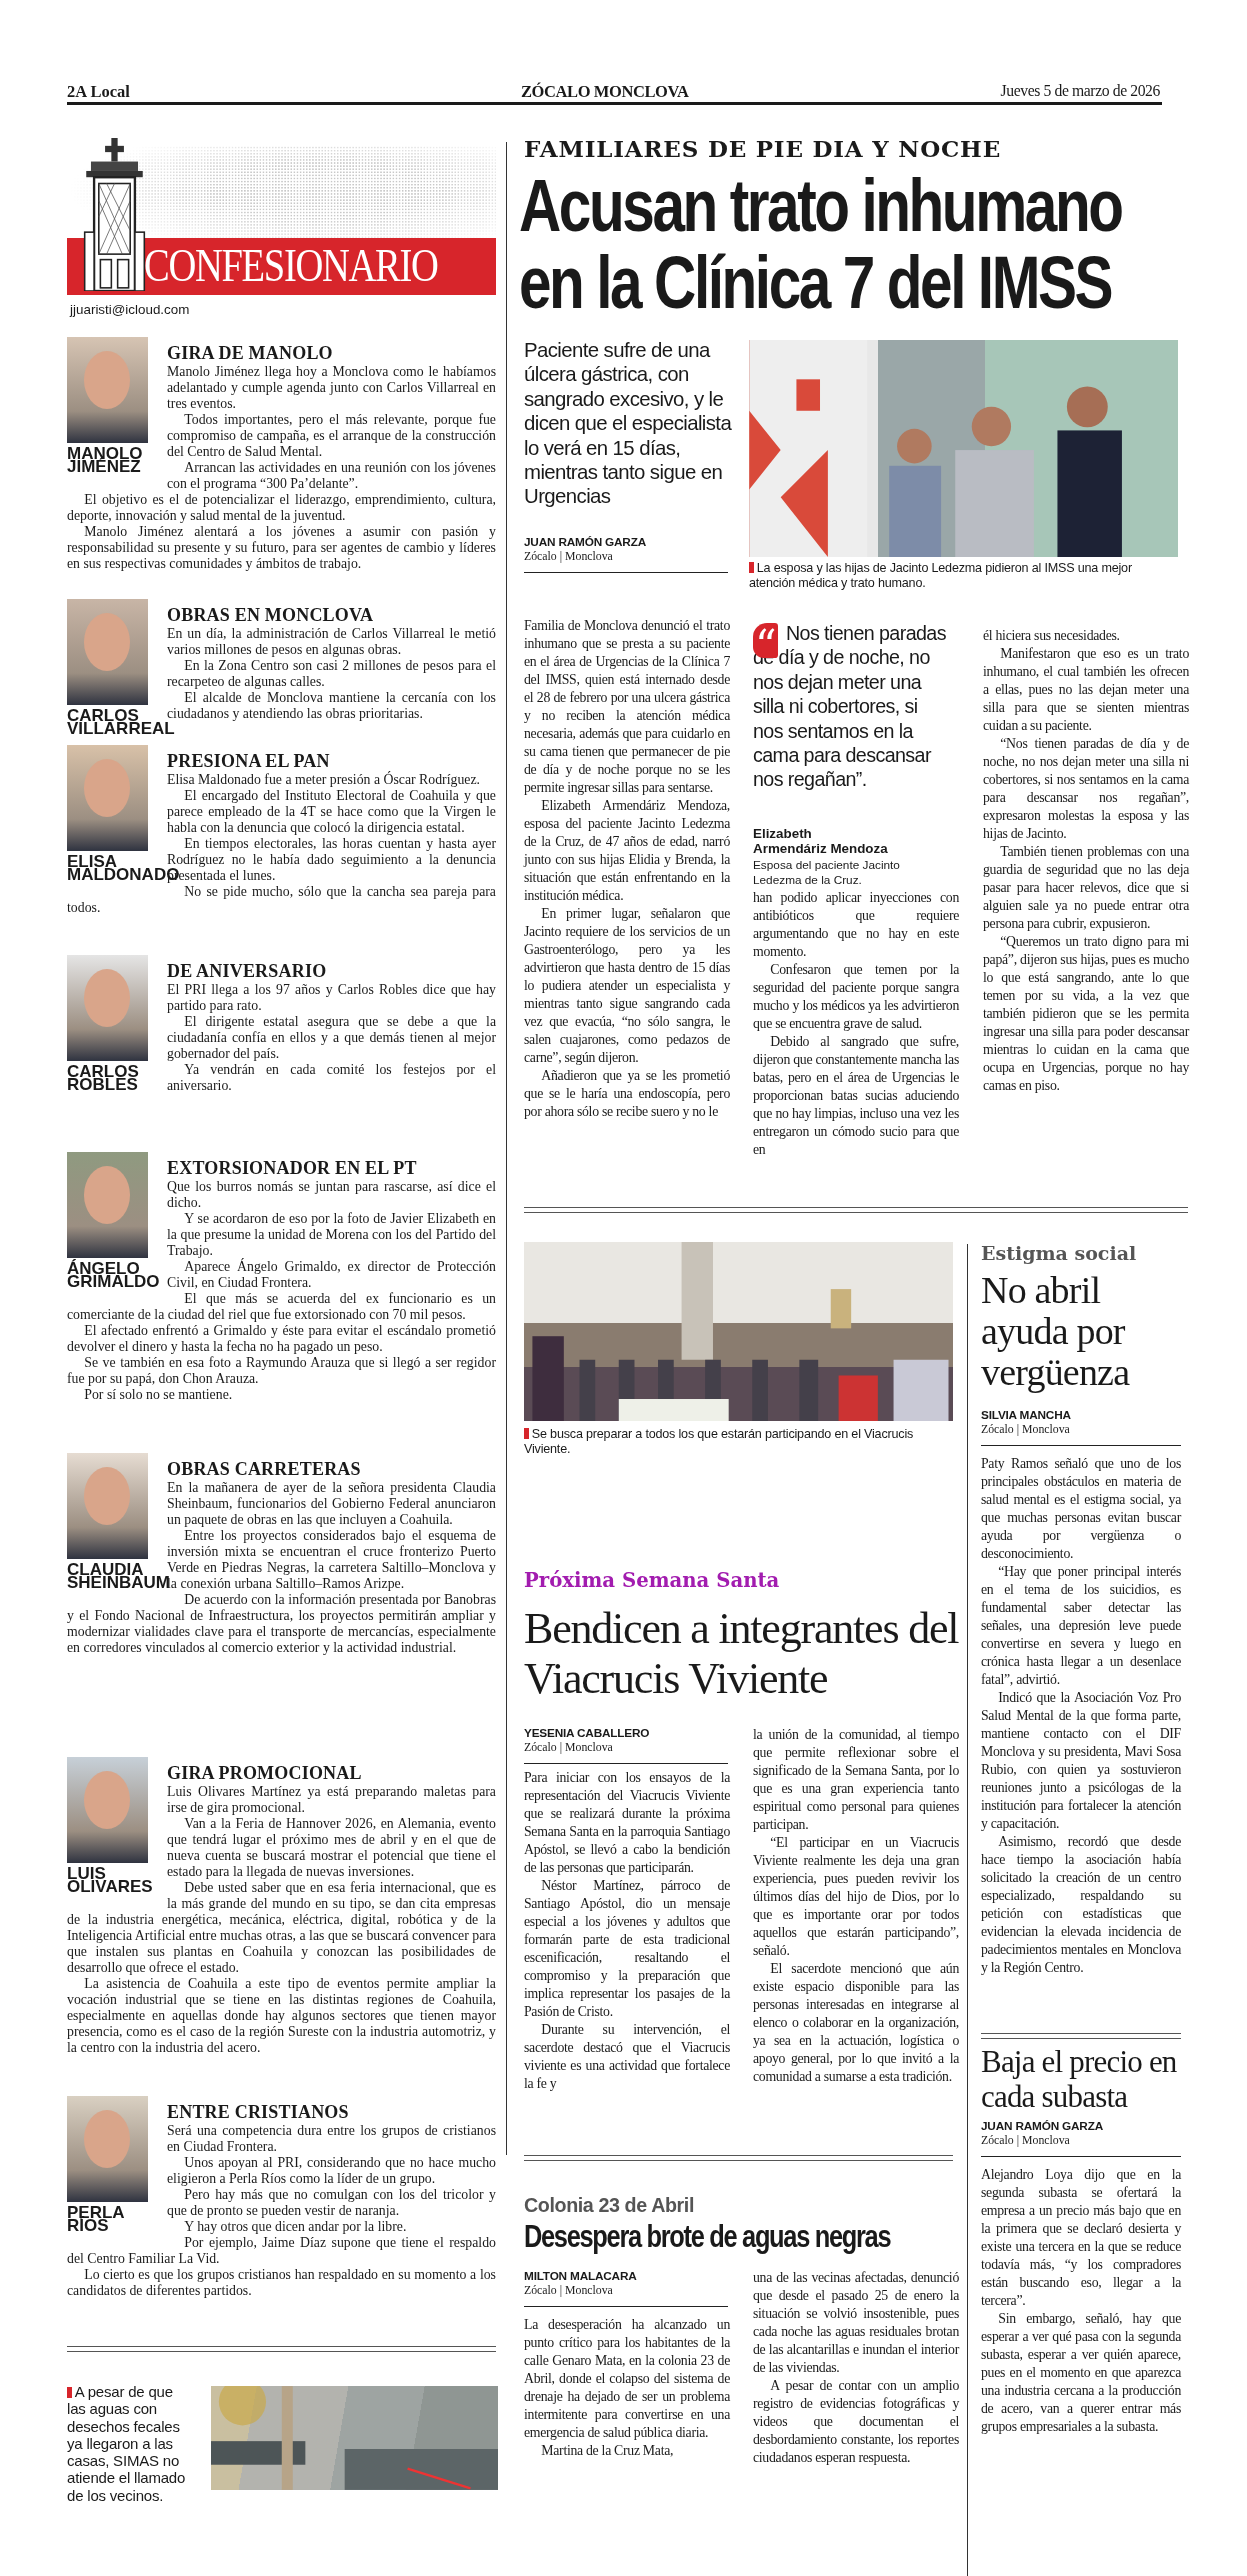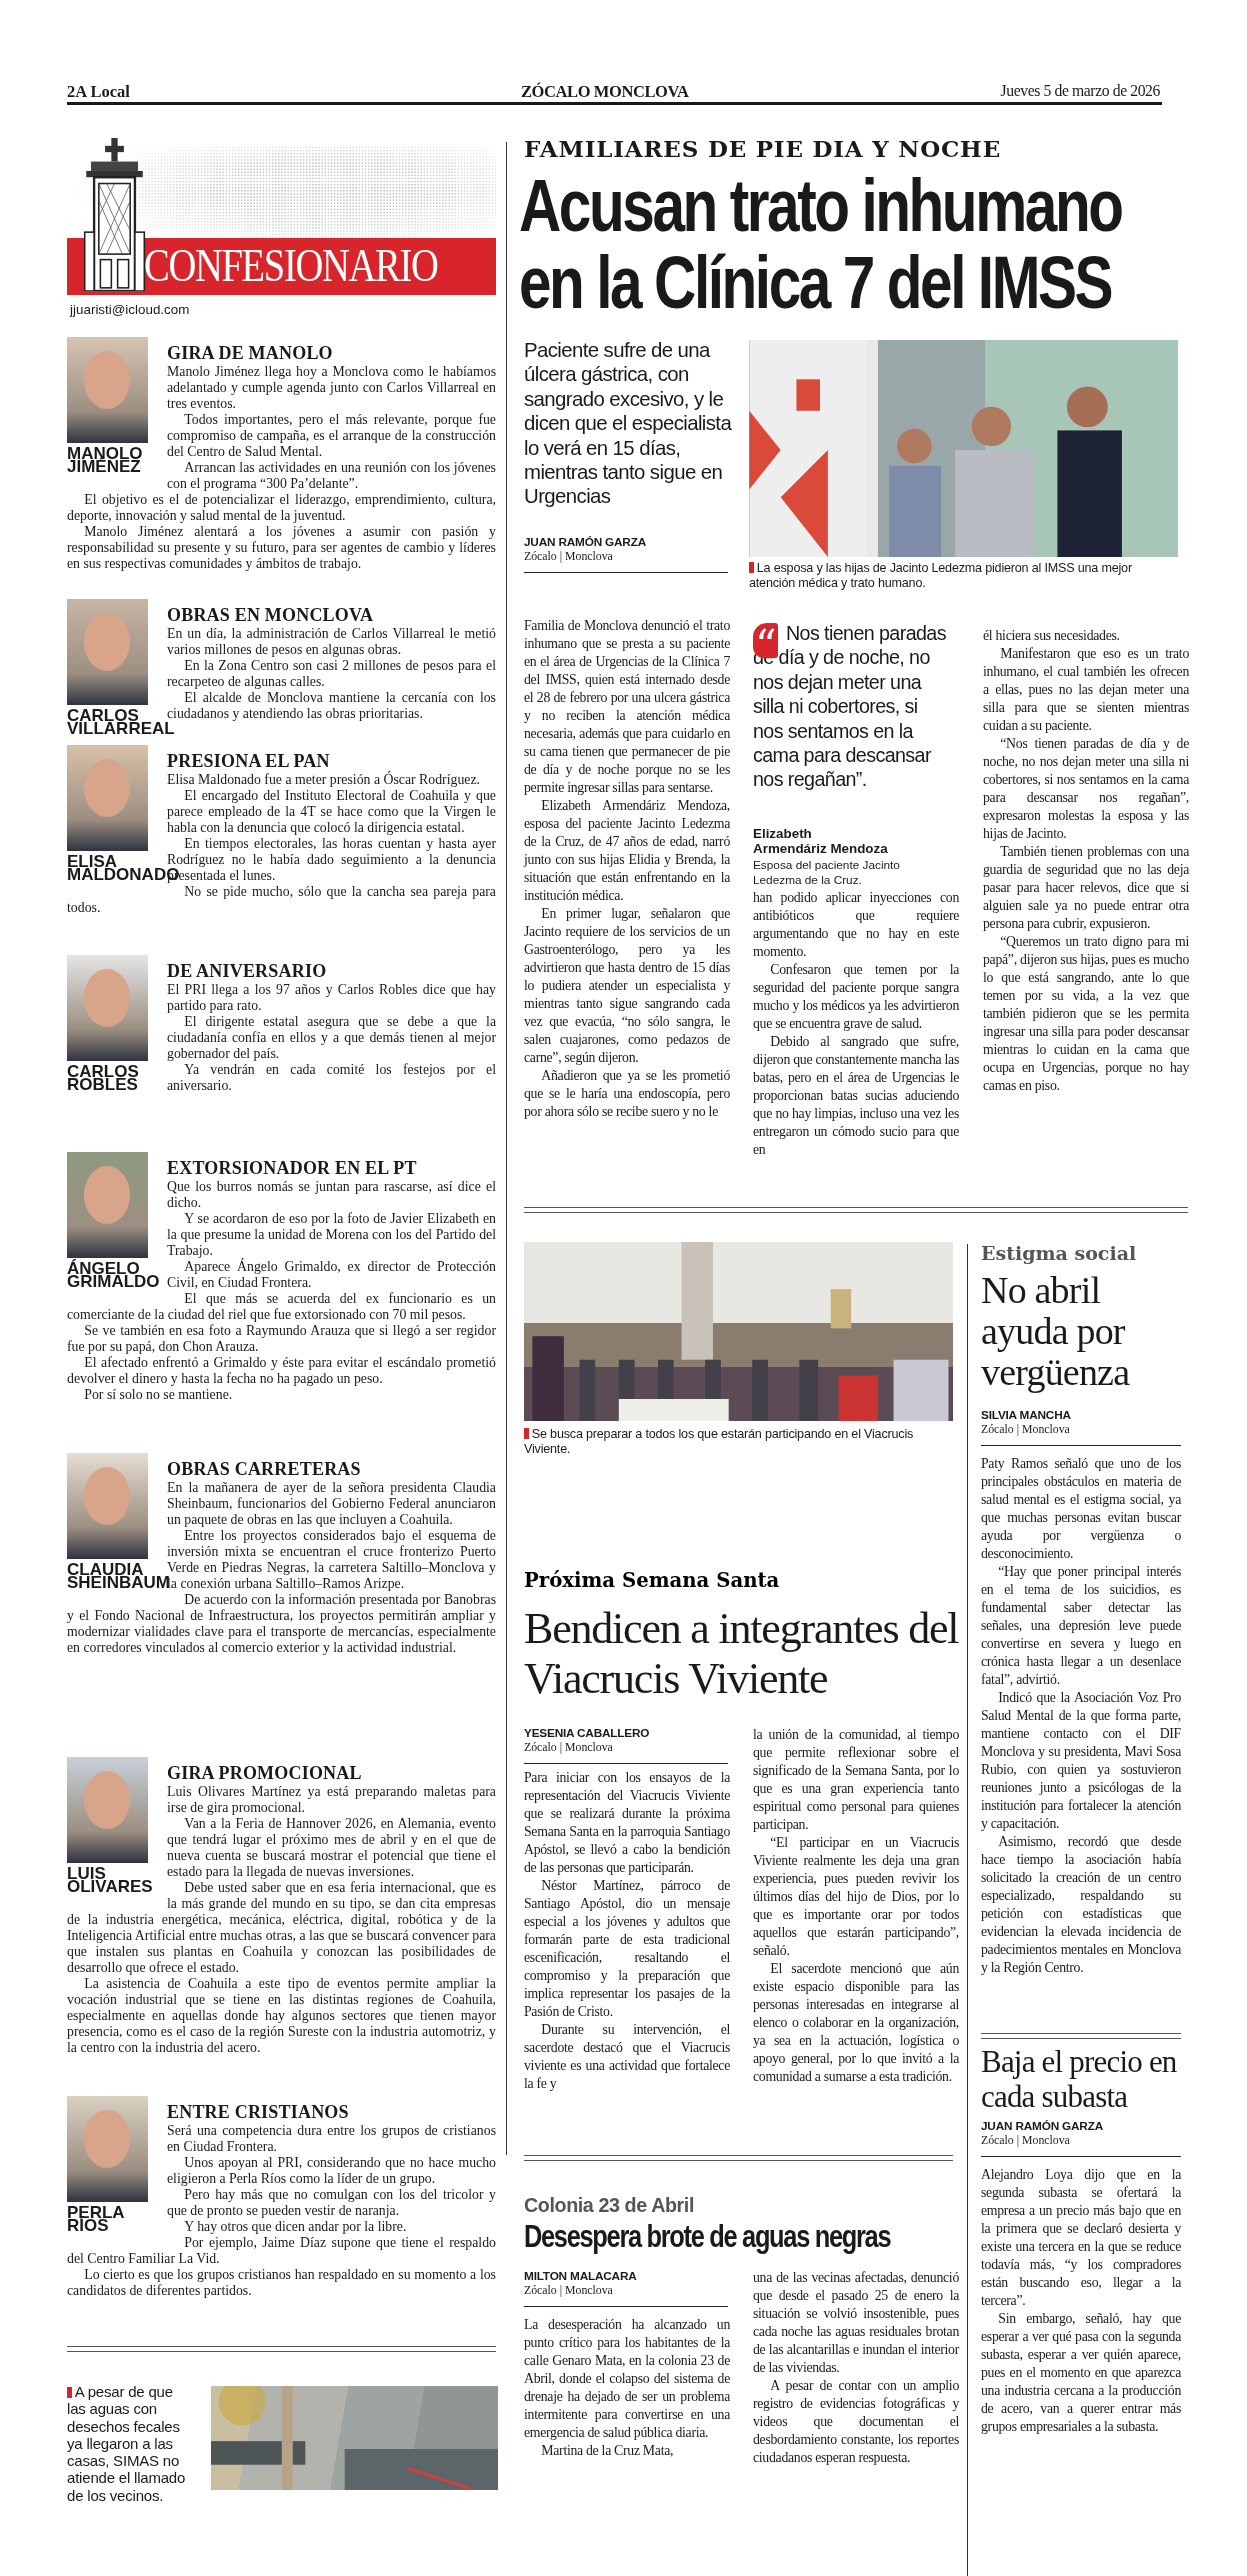--- a/index.html
+++ b/index.html
@@ -54,21 +54,21 @@
   #quote{left:753px;top:621px;width:197px;font-size:19.7px;line-height:24.4px;letter-spacing:-0.6px}
   #qmark{position:absolute;left:0;top:1.6px;width:25px;height:35px;background:#d7252b;border-radius:14px 3.1px 3.1px 11px;color:#fff;font-size:42px;line-height:46px;text-align:center;font-family:"DejaVu Serif",serif}
   #qsrc{left:753px;top:826px;width:189px;font-family:"Liberation Sans","DejaVu Sans",sans-serif;font-size:11.8px;line-height:15px}
   #mcol2{left:753px;top:889px;width:206px}
   #mcol3{left:983px;top:627px;width:206px}
   .dbl{position:absolute;height:6.3px;border-top:1.6px solid #555;border-bottom:1.6px solid #555}
 
   
   #photo2{left:524px;top:1242px;width:429px;height:179px;background:linear-gradient(180deg,#e9e7e2 0 45%,#8a7c6f 45% 70%,#5a4b55 70%)}
   #cap2{left:524px;top:1427px;width:429px}
-  #via-kick{left:524px;top:1569px;font-family:"DejaVu Serif",serif;font-weight:bold;font-size:19.7px;color:#000000}
+  #via-kick{left:524px;top:1569px;font-family:"DejaVu Serif",serif;font-weight:bold;font-size:19.7px;color:#a21caf}
   #via-head{left:524px;top:1604px;width:440px;font-size:44px;line-height:50px;letter-spacing:-1.2px}
   #via-by{left:524px;top:1726px;width:204px}
   #vcol1{left:524px;top:1769px;width:206px}
   #vcol2{left:753px;top:1726px;width:206px}
 
   
   #ag-kick{left:524px;top:2194px;font-family:"Liberation Sans","DejaVu Sans",sans-serif;font-weight:bold;font-size:19.7px;color:#555;letter-spacing:-0.4px}
   #ag-head{left:524px;top:2219px;font-family:"Liberation Sans","DejaVu Sans",sans-serif;font-weight:bold;font-size:31px;letter-spacing:-1.6px;transform:scaleX(0.82);transform-origin:left;white-space:nowrap}
   #ag-by{left:524px;top:2269px;width:204px}
   #acol1{left:524px;top:2316px;width:206px}
@@ -174,22 +174,22 @@
         <div class="img" style="background: linear-gradient(rgb(143, 154, 128), rgb(156, 143, 130) 70%, rgb(47, 51, 64));"></div>
         <div class="face"></div>
         <div class="nm">ÁNGELO GRIMALDO</div>
       </div>
       <div class="nmspace"></div>
       <h3>EXTORSIONADOR EN EL PT</h3>
       <p>Que los burros nomás se juntan para rascarse, así dice el dicho.</p>
       <p class="ind">Y se acordaron de eso por la foto de Javier Elizabeth en la que presume la unidad de Morena con los del Partido del Trabajo.</p>
       <p class="ind">Aparece Ángelo Grimaldo, ex director de Protección Civil, en Ciudad Frontera.</p>
       <p class="ind">El que más se acuerda del ex funcionario es un comerciante de la ciudad del riel que fue extorsionado con 70 mil pesos.</p>
+      <p class="ind">El afectado enfrentó a Grimaldo y éste para evitar el escándalo prometió devolver el dinero y hasta la fecha no ha pagado un peso.</p>
       <p class="ind">Se ve también en esa foto a Raymundo Arauza que si llegó a ser regidor fue por su papá, don Chon Arauza.</p>
-      <p class="ind">El afectado enfrentó a Grimaldo y éste para evitar el escándalo prometió devolver el dinero y hasta la fecha no ha pagado un peso.</p>
       <p class="ind">Por sí solo no se mantiene.</p>
     </div>
     <div class="csec" style="top: 1453px;">
       <div class="photo">
         <div class="img" style="background: linear-gradient(rgb(230, 220, 210), rgb(156, 143, 130) 70%, rgb(47, 51, 64));"></div>
         <div class="face"></div>
         <div class="nm">CLAUDIA SHEINBAUM</div>
       </div>
       <div class="nmspace"></div>
       <h3>OBRAS CARRETERAS</h3>

